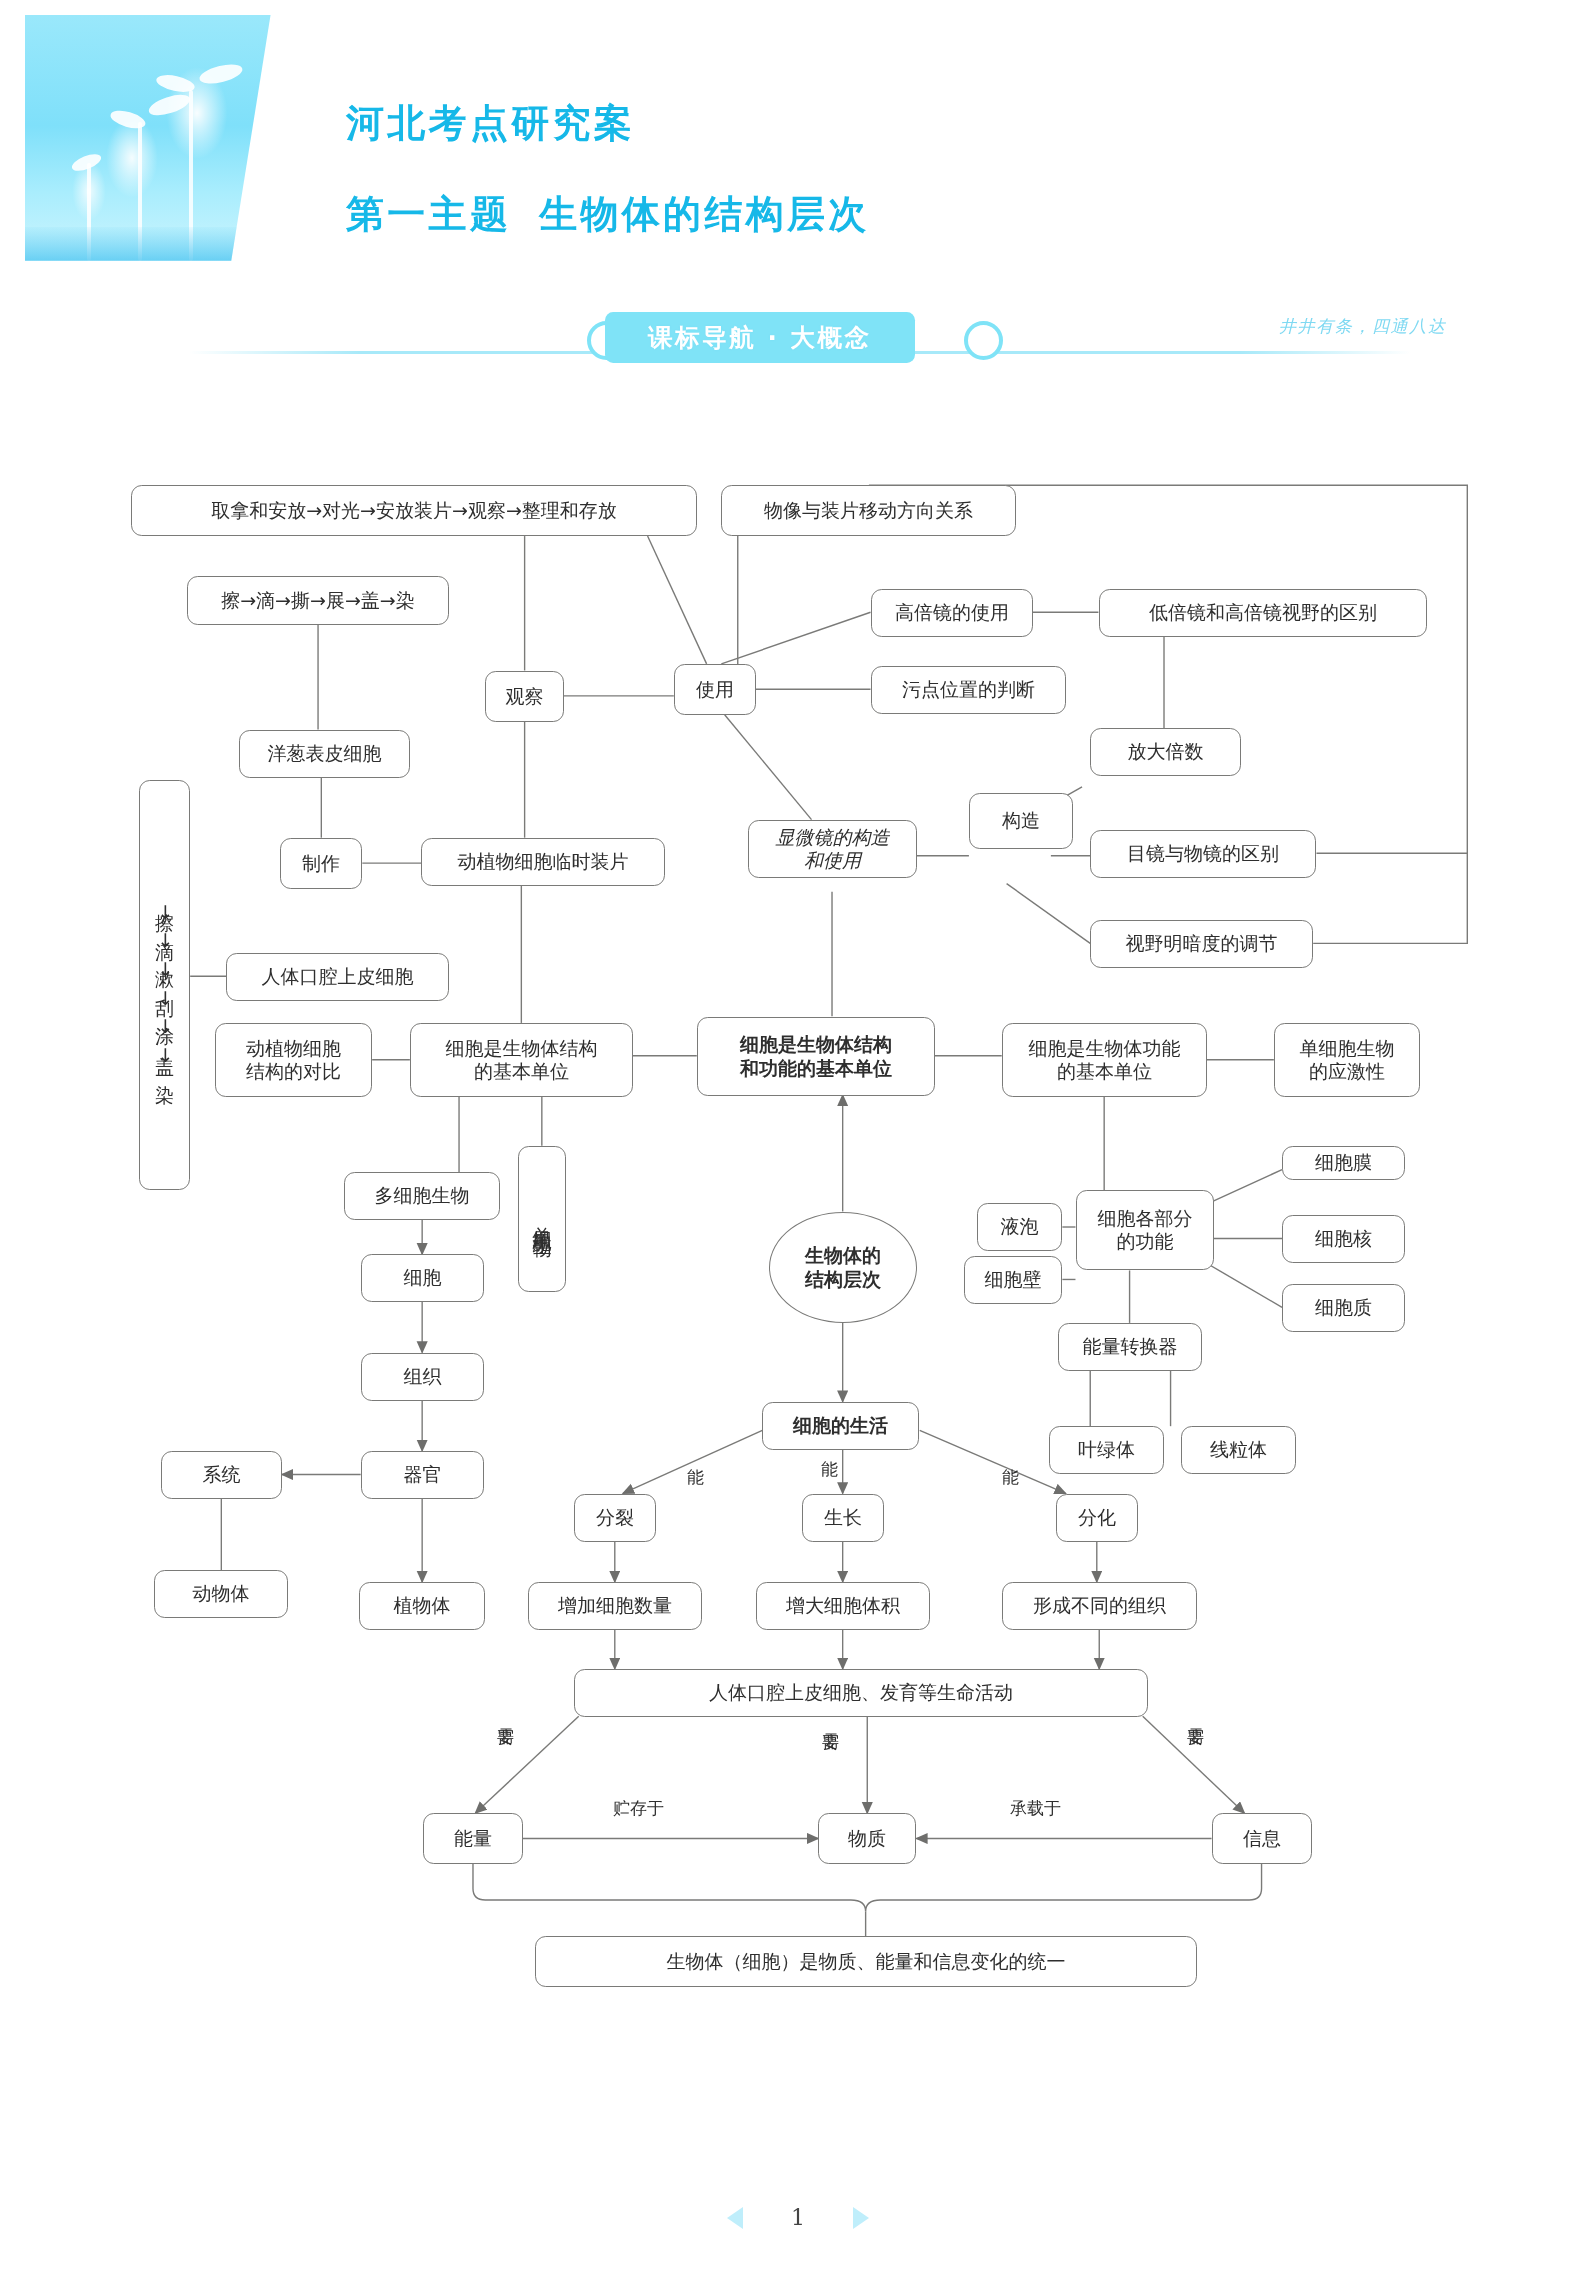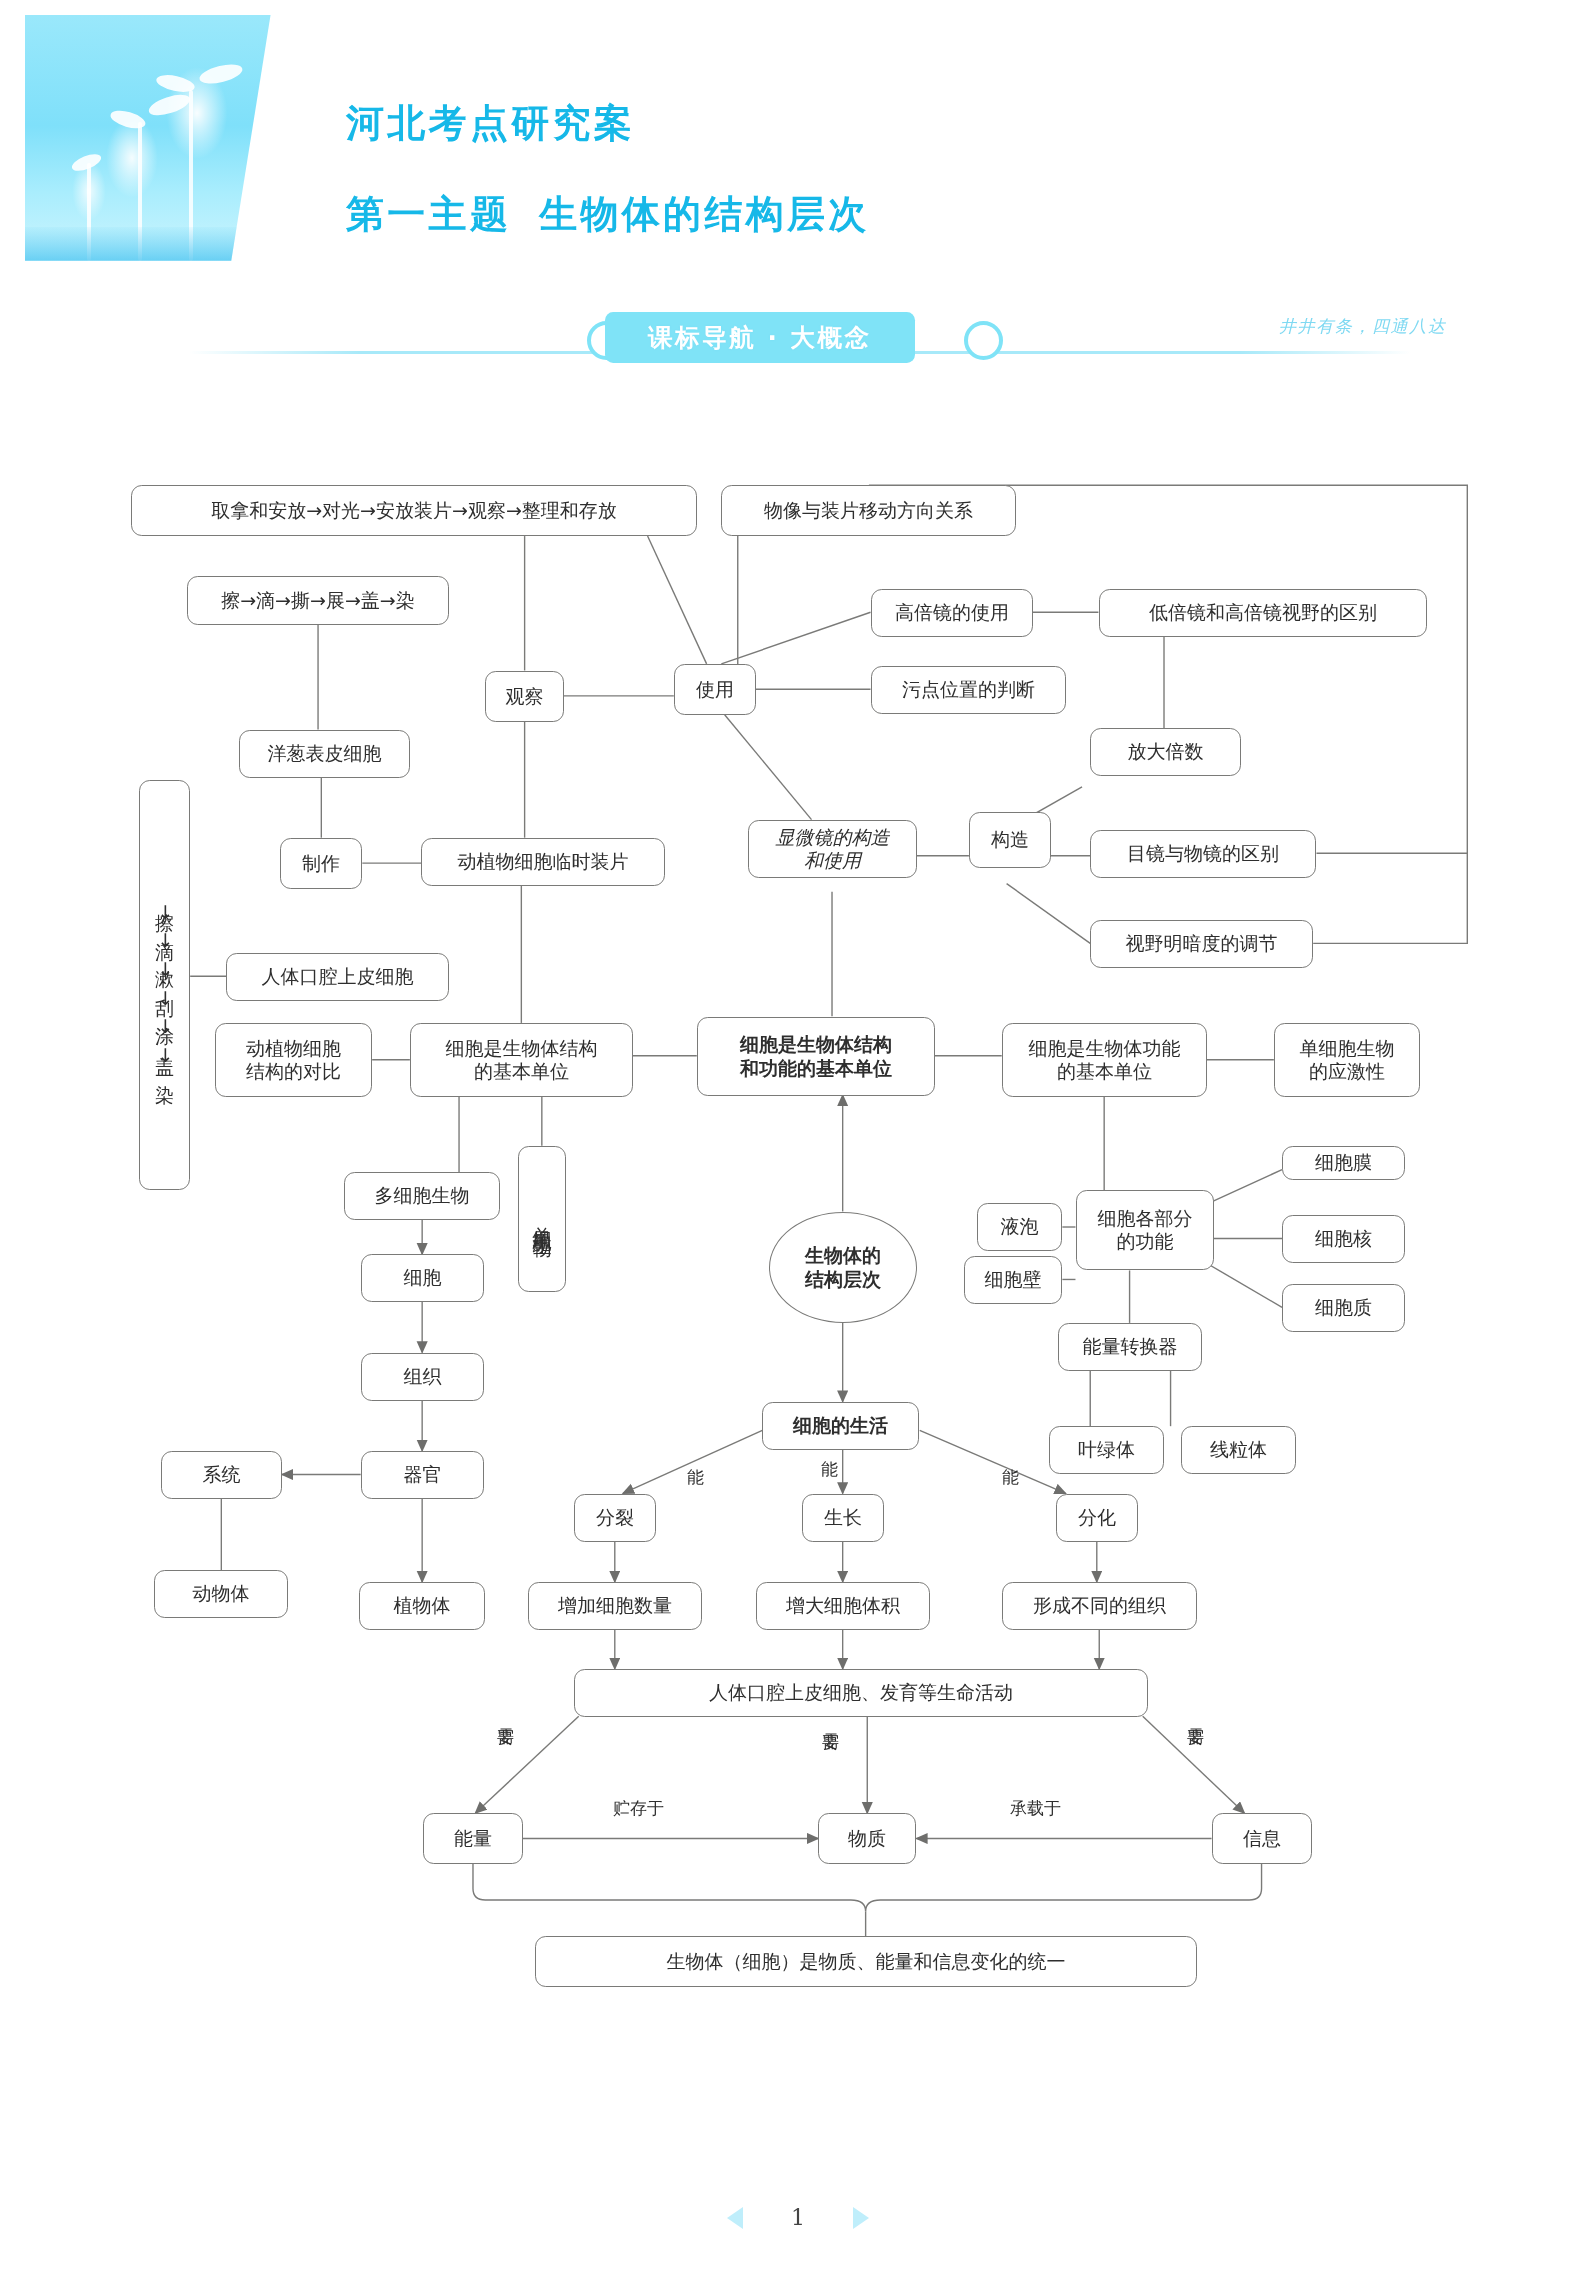--- a/index.html
+++ b/index.html
@@ -210,21 +210,21 @@
   <div class="node" style="left: 721px; top: 485px; width: 295px; height: 51px;">物像与装片移动方向关系</div>
   <div class="node" style="left: 187px; top: 576px; width: 262px; height: 49px;">擦→滴→撕→展→盖→染</div>
   <div class="node" style="left: 871px; top: 589px; width: 162px; height: 48px;">高倍镜的使用</div>
   <div class="node" style="left: 1099px; top: 589px; width: 328px; height: 48px;">低倍镜和高倍镜视野的区别</div>
   <div class="node" style="left: 485px; top: 671px; width: 79px; height: 51px;">观察</div>
   <div class="node" style="left: 674px; top: 664px; width: 82px; height: 51px;">使用</div>
   <div class="node" style="left: 871px; top: 666px; width: 195px; height: 48px;">污点位置的判断</div>
   <div class="node" style="left: 239px; top: 730px; width: 171px; height: 48px;">洋葱表皮细胞</div>
   <div class="node" style="left: 1082px; top: 728px; width: 151px; height: 48px; margin-left: 8px;">放大倍数</div>
   <div class="node" style="left: 748px; top: 820px; width: 169px; height: 58px; font-style: italic;">显微镜的构造<br>和使用</div>
-  <div class="node" style="left: 969px; top: 812px; width: 82px; height: 56px;">构造</div>
+  <div class="node" style="left: 969px; top: 793px; width: 104px; height: 56px;">构造</div>
   <div class="node" style="left: 1090px; top: 830px; width: 226px; height: 48px;">目镜与物镜的区别</div>
   <div class="node" style="left: 280px; top: 838px; width: 82px; height: 51px;">制作</div>
   <div class="node" style="left: 421px; top: 838px; width: 244px; height: 48px;">动植物细胞临时装片</div>
   <div class="node" style="left: 1090px; top: 920px; width: 223px; height: 48px;">视野明暗度的调节</div>
   <div class="node" style="left: 226px; top: 953px; width: 223px; height: 48px;">人体口腔上皮细胞</div>
   <div class="node vert" style="left: 139px; top: 780px; width: 51px; height: 410px;">
       <span>擦</span>
       <span>↓</span>
       <span>滴</span>
       <span>↓</span>

